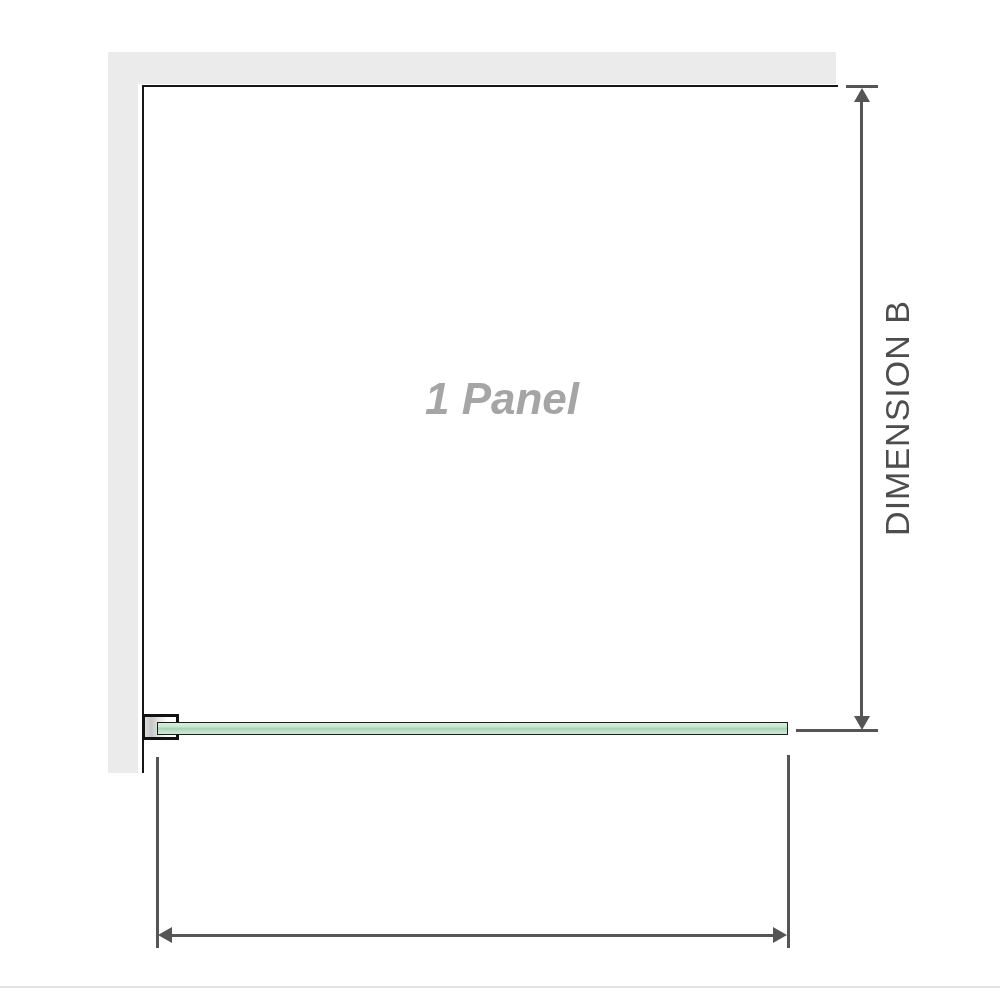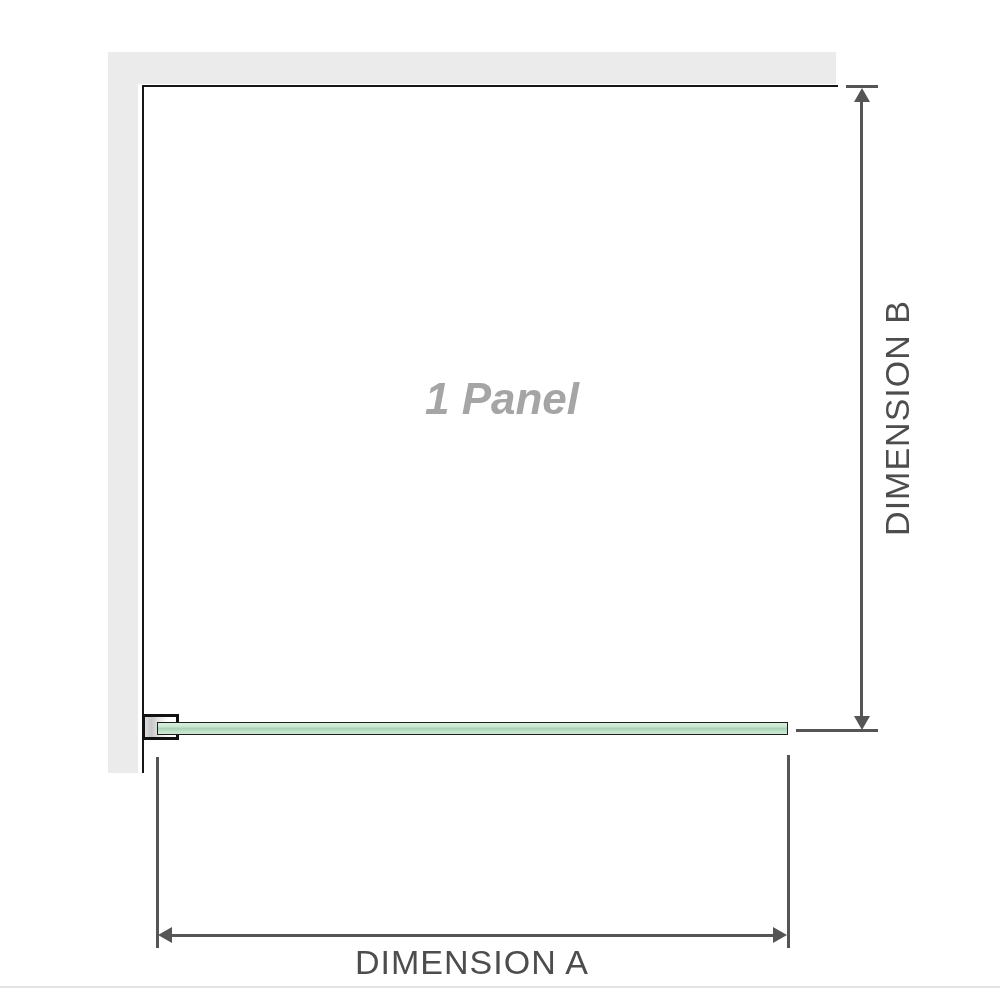--- a/index.html
+++ b/index.html
@@ -133,17 +133,16 @@
   <div class="abs dim shaft-b"></div>
   <div class="abs tri arrow-up"></div>
   <div class="abs tri arrow-down"></div>
   <div class="abs dim-label label-b">DIMENSION B</div>
 
   <div class="abs dim tick-a-left"></div>
   <div class="abs dim tick-a-right"></div>
   <div class="abs dim shaft-a"></div>
   <div class="abs tri arrow-left"></div>
   <div class="abs tri arrow-right"></div>
-  <div class="abs dim-label label-a">DIMENSION A</div>
 
   <div class="abs bottom-separator"></div>
 
 </div>
 
 </body></html>

